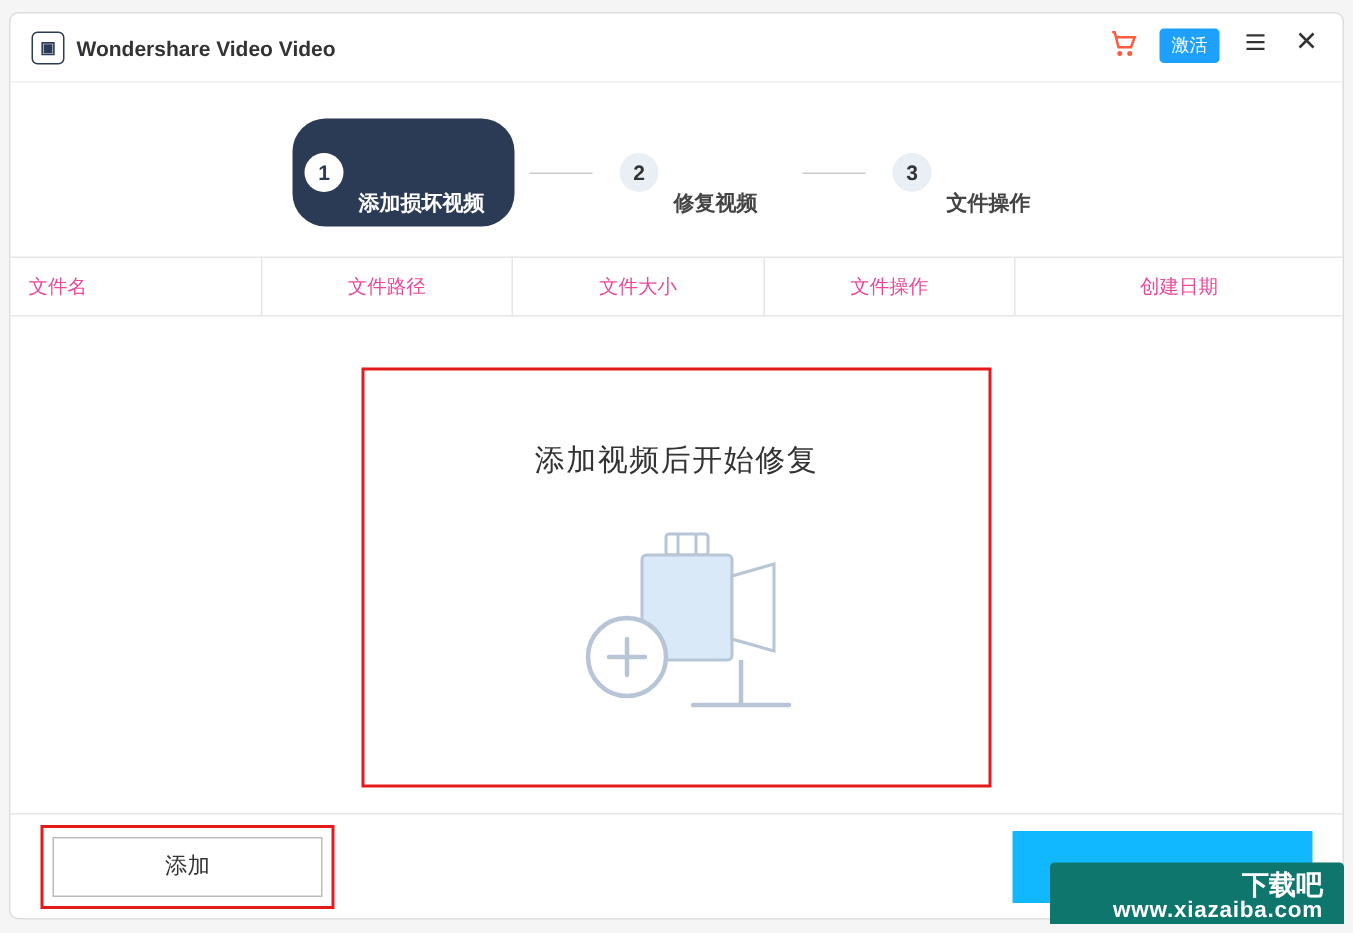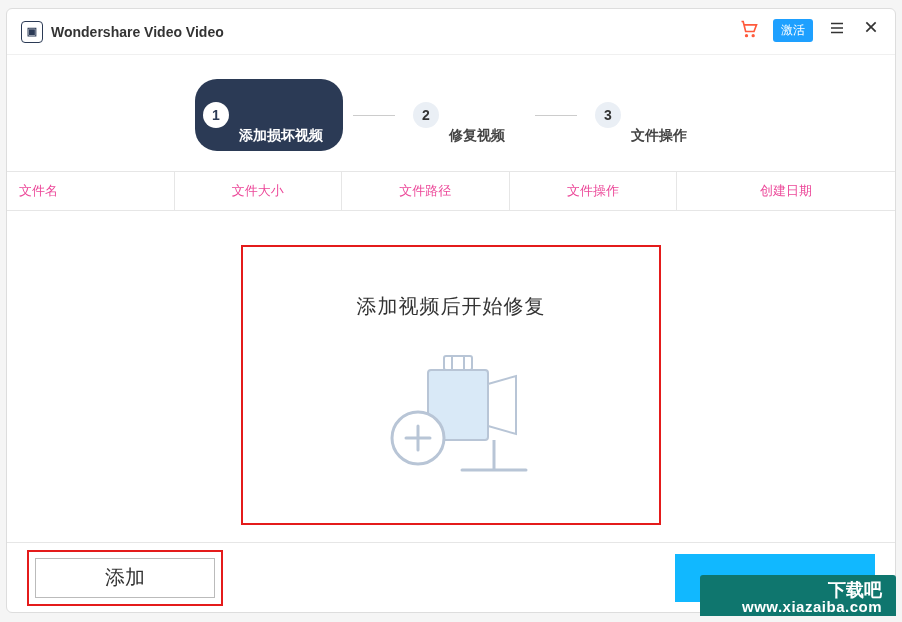--- a/index.html
+++ b/index.html
@@ -167,21 +167,21 @@
     }
     .add-button-wrap {
       border: 2px solid #e41b1b;
       padding: 6px;
     }
     .add-button {
       width: 180px;
       height: 40px;
       background: #fff;
       border: 1px solid #bbb;
-      font-size: 20px;
+      font-size: 15px;
       color: #333;
       cursor: pointer;
     }
     .bottom-spacer { flex: 1; }
     .primary-action {
       width: 200px;
       height: 48px;
       background: #11b8ff;
       border: none;
       cursor: pointer;
@@ -254,22 +254,22 @@
     </div>
     <div class="step-divider"></div>
     <div class="step step-inactive">
       <div class="step-num">3</div>
       <div class="step-label">文件操作</div>
     </div>
   </div>
 
   <div class="table-header">
     <div>文件名</div>
+    <div class="th-center">文件路径</div>
     <div class="th-center">文件大小</div>
-    <div class="th-center">文件路径</div>
     <div class="th-center">文件操作</div>
     <div class="th-center">创建日期</div>
   </div>
 
   <div class="content-area">
     <div class="drop-zone">
       <div class="drop-title">添加视频后开始修复</div>
       <div class="camera-illustration">
         <svg width="170" height="130" viewBox="0 0 170 130">
 

